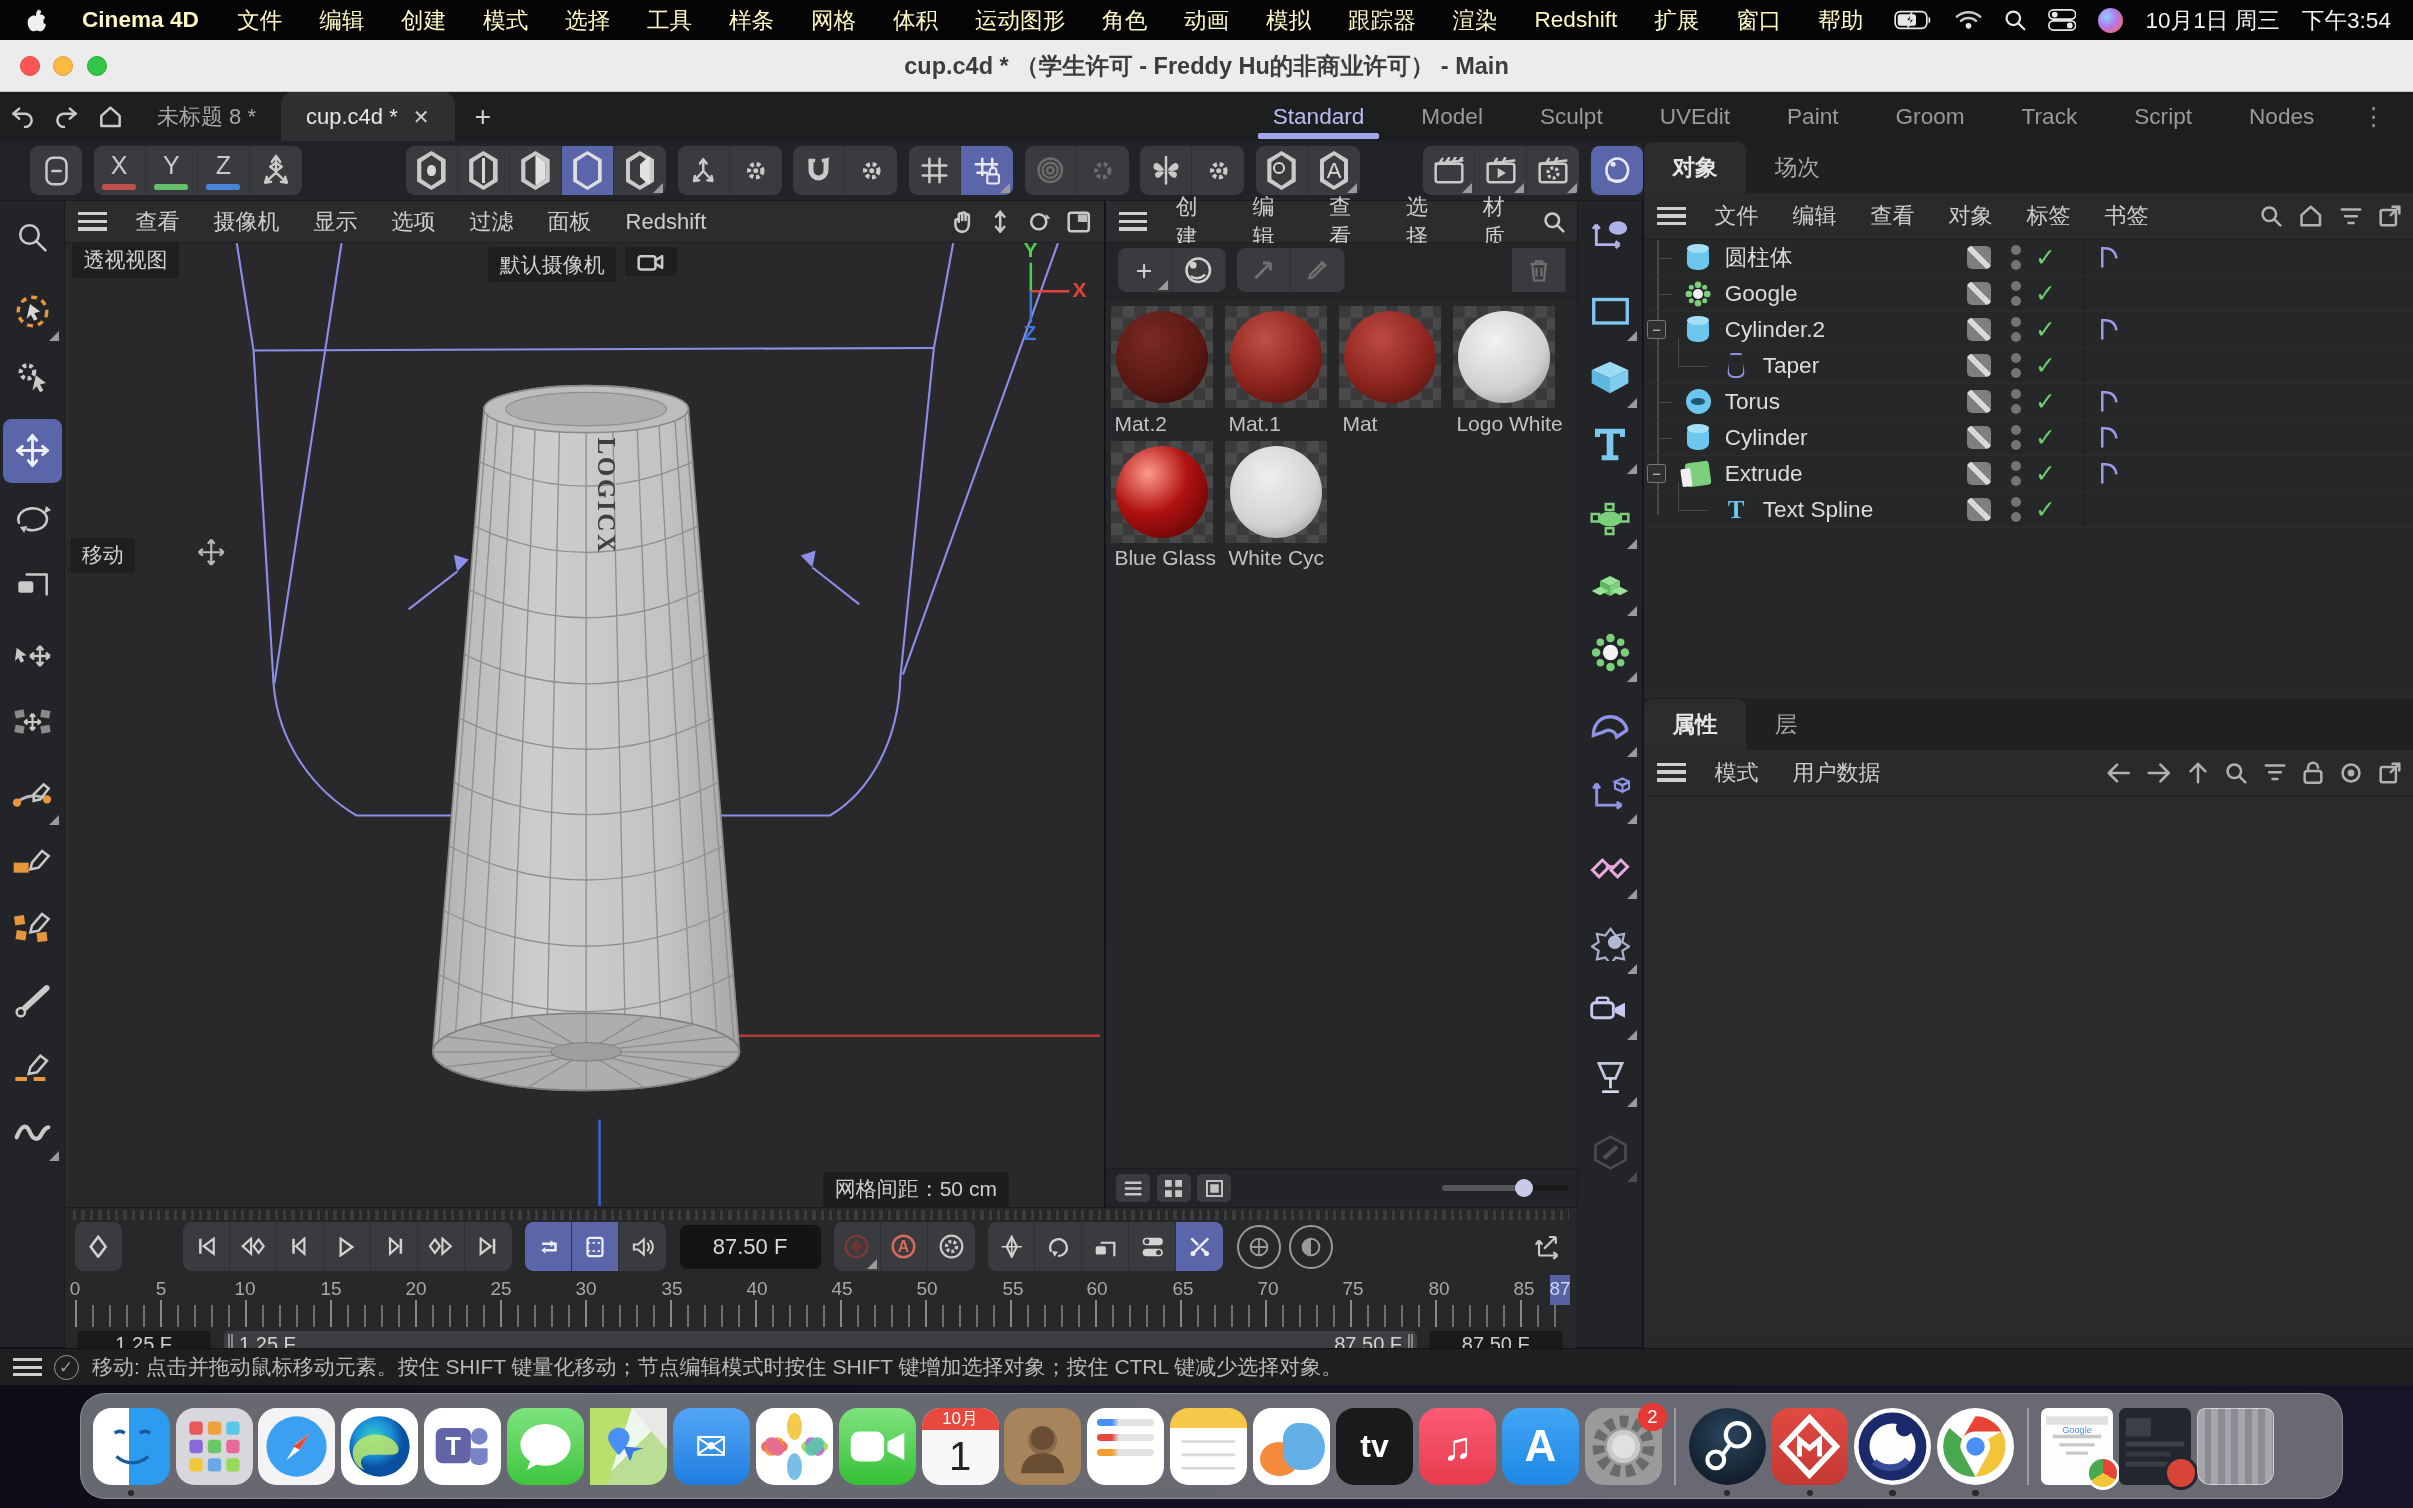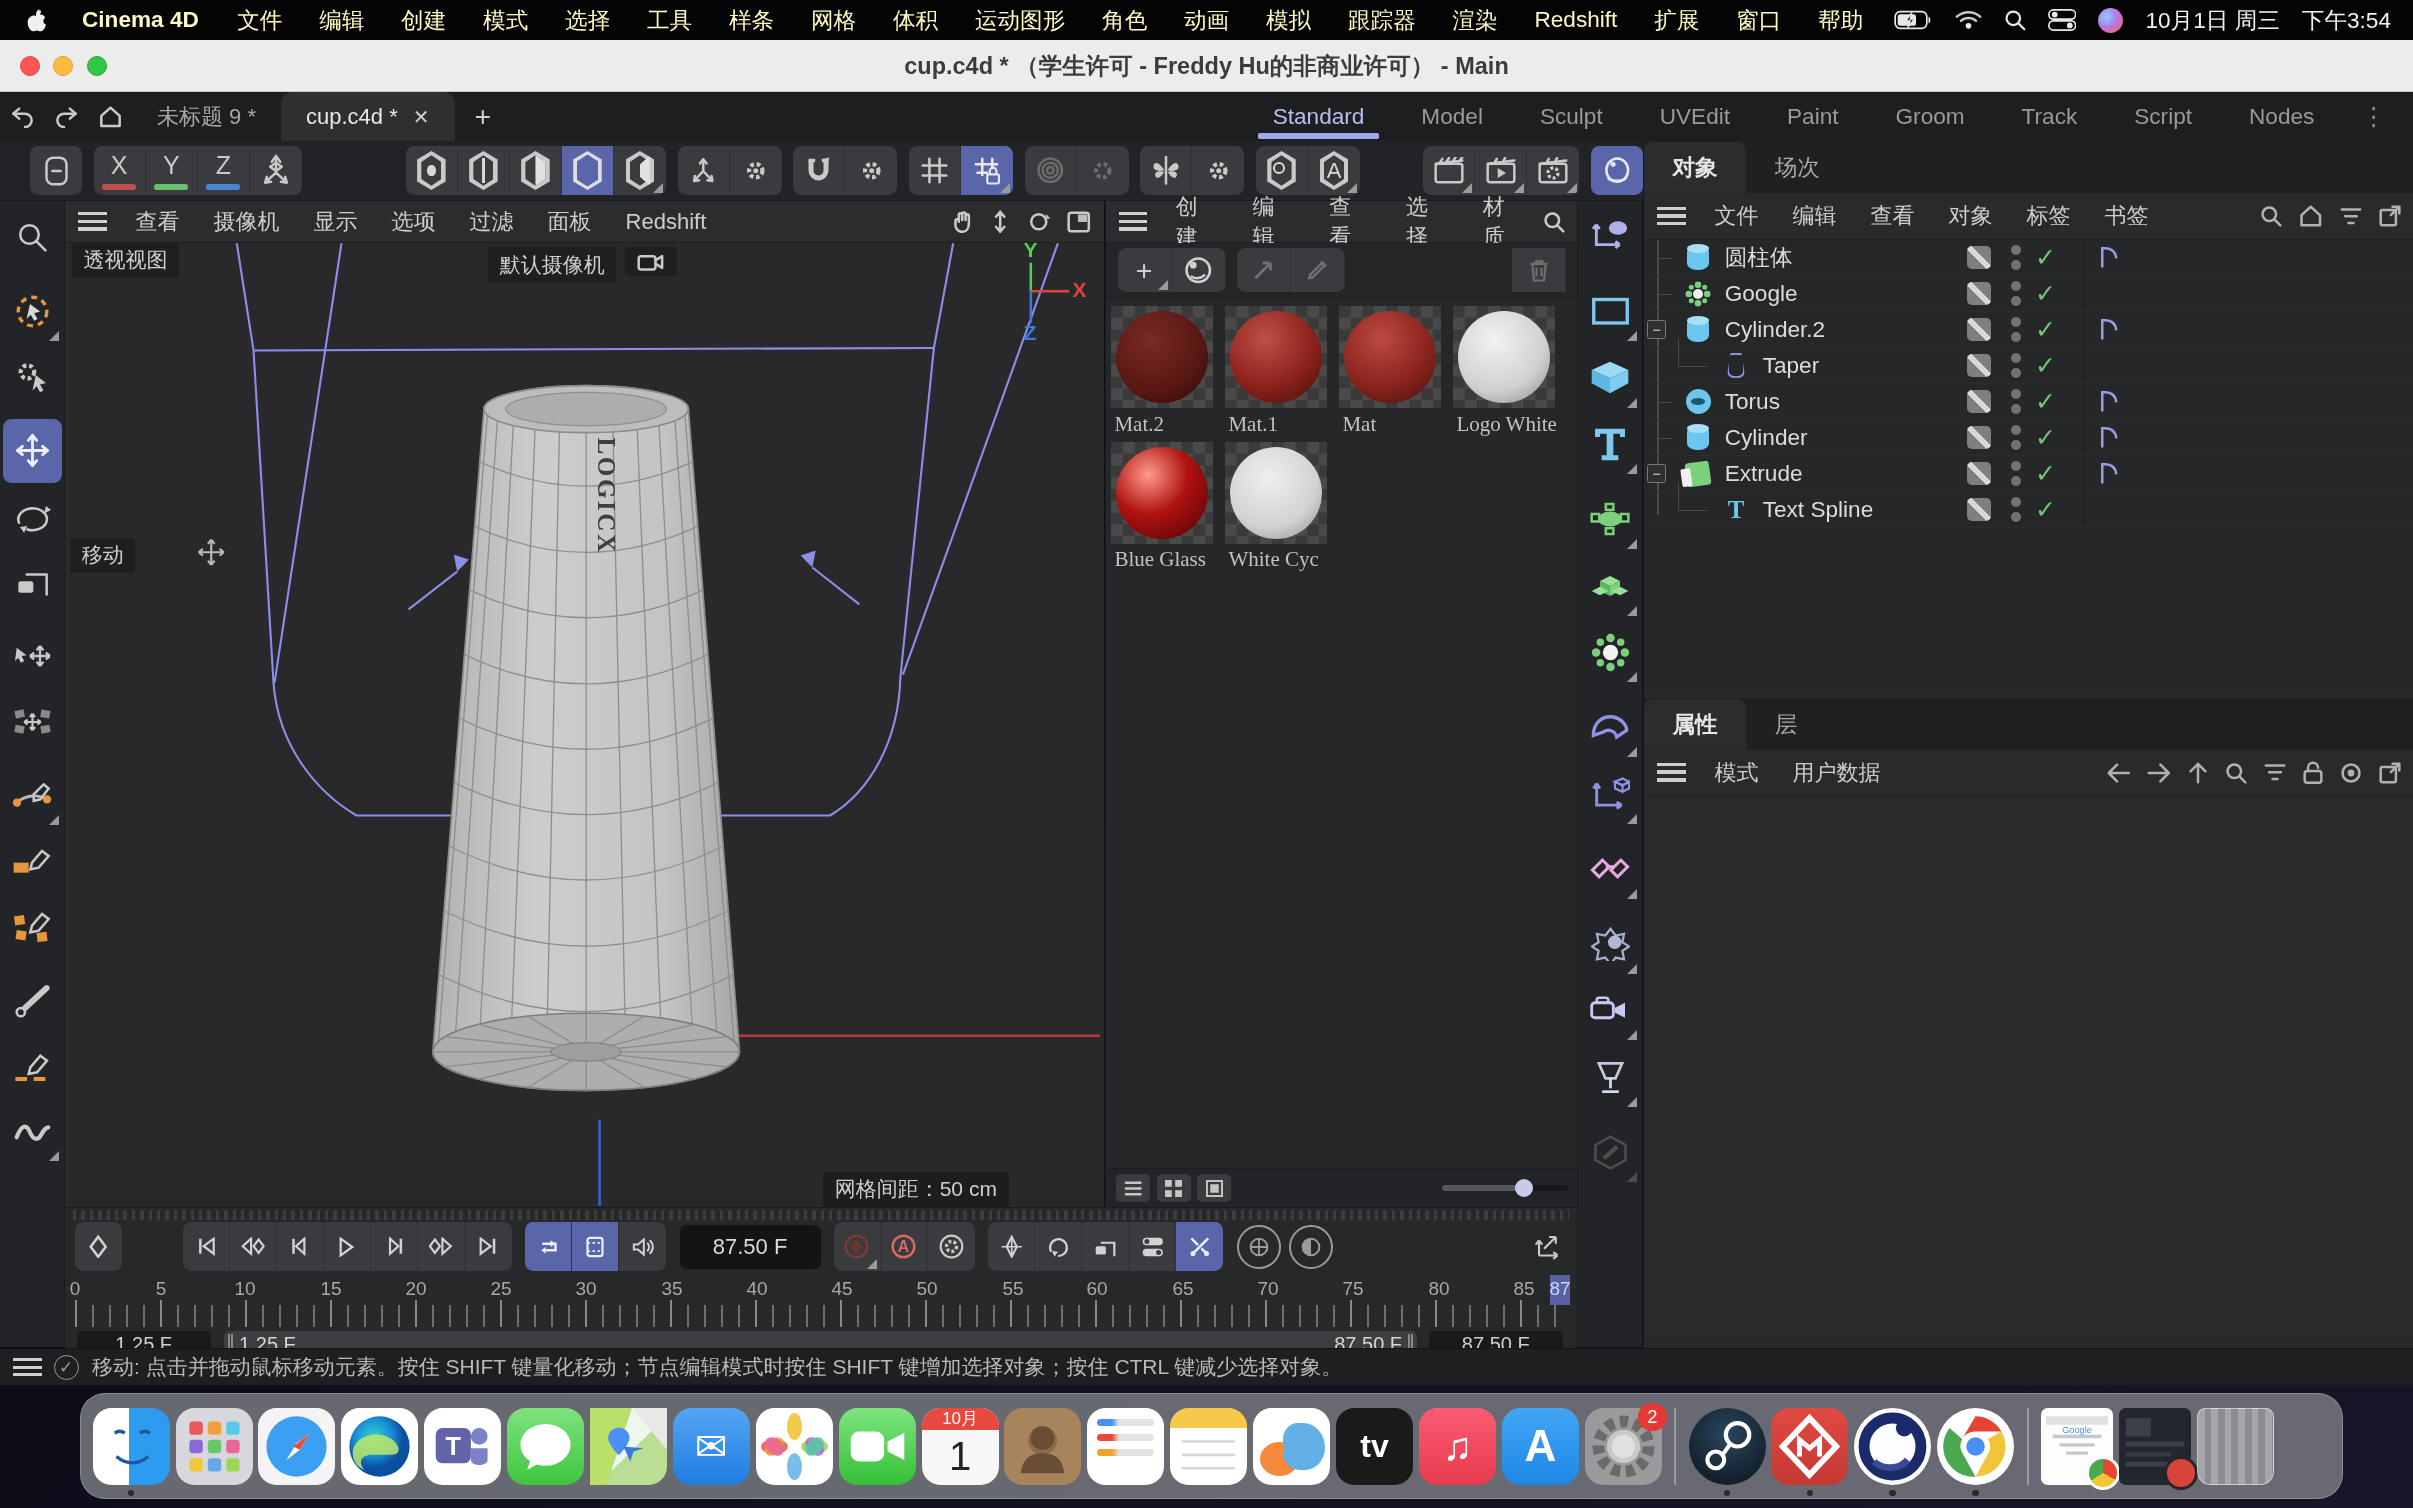--- a/index.html
+++ b/index.html
@@ -108,21 +108,21 @@
   .mgroup { display:flex; border-radius:8.4px; overflow:hidden; }
   .mbtn.dim { color:#707070; }
   #mat-grid { display:flex; flex-wrap:wrap; padding:8.4px 5px; gap:5px; }
   .mat-cell { width:109px; }
   .mat-thumb { width:102px; height:102px;
     background:
       linear-gradient(45deg,#4a4a4a 25%,transparent 25%,transparent 75%,#4a4a4a 75%),
       linear-gradient(45deg,#4a4a4a 25%,#3a3a3a 25%,#3a3a3a 75%,#4a4a4a 75%);
     background-size:23.5px 23.5px; background-position:0 0,11.7px 11.7px; position:relative; }
   .mat-ball { position:absolute; inset:5px; border-radius:50%; }
-  .mat-name { color:#c2c2c2; font-size:21px; padding:3.4px 1.7px 0 3.4px; white-space:nowrap; overflow:hidden;font-family:Liberation Serif, serif; }
+  .mat-name { color:#c2c2c2; font-size:21px; padding:3.4px 1.7px 0 3.4px; white-space:nowrap; overflow:hidden; }
   .ball-darkred { background:radial-gradient(circle at 38% 32%,#7a2a24,#581712 60%,#300a08 95%); }
   .ball-red1 { background:radial-gradient(circle at 38% 30%,#c05048,#8c221c 55%,#4a100c 95%); }
   .ball-red2 { background:radial-gradient(circle at 40% 30%,#bd4a42,#8c241e 55%,#4c120e 95%); }
   .ball-white { background:radial-gradient(circle at 40% 32%,#f2f2f0,#d0d0ce 60%,#8f8f8d 95%); }
   .ball-glass { background:radial-gradient(circle at 35% 30%,#ff9a8a,#b01210 45%,#5c0505 90%); }
   .ball-cyc { background:radial-gradient(circle at 42% 34%,#efefed,#d2d2d0 60%,#939391 95%); }
   #mat-bottom { margin-top:auto; height:39px; display:flex; align-items:center; gap:6.7px; padding:0 10px;
     background:#232427; border-top:0.8px solid #1d1d1f; }
   .vm-btn { width:34px; height:28.5px; border-radius:5px; background:#3a3b3e; display:flex; align-items:center;
     justify-content:center; color:#c5c5c5; font-size:17px; }
@@ -370,21 +370,21 @@
           <path d="M19 3l7 6-7 6" class="icon-stroke"></path>
           <path d="M26 9H12a8 8 0 0 0 0 16" class="icon-stroke" fill="none"></path>
         </svg>
     </span>
     <span class="tb-icon">
       <svg width="25" height="23.5" viewBox="0 0 30 28">
           <path d="M4 13 15 3l11 10v12H4z" class="icon-stroke"></path>
         </svg>
     </span>
     <span class="doc-tab">
-      <span>未标题 9 *</span>
+      <span>未标题 8 *</span>
     </span>
     <span class="doc-tab active">
       <span>cup.c4d *</span>
       <span class="close">✕</span>
     </span>
     <span class="tab-add">+</span>
     <div id="layout-tabs">
       <span class="layout-tab active">Standard</span>
       <span class="layout-tab">Model</span>
       <span class="layout-tab">Sculpt</span>

